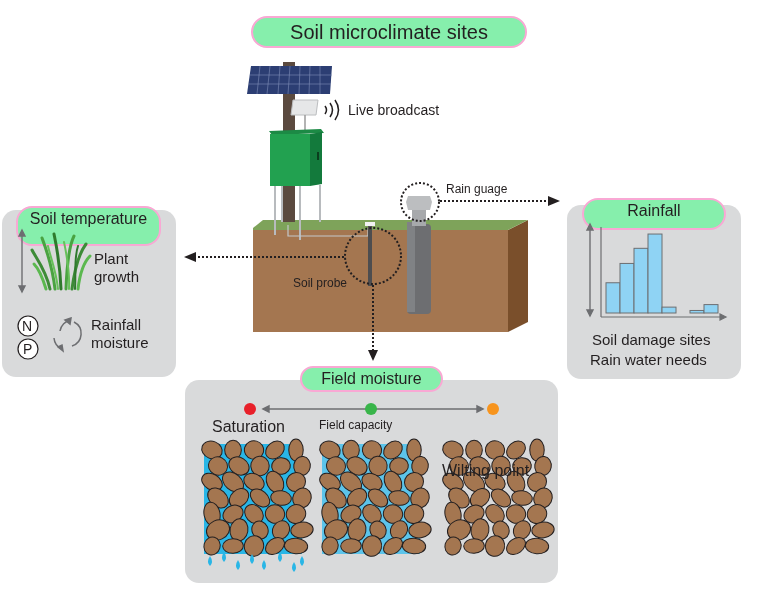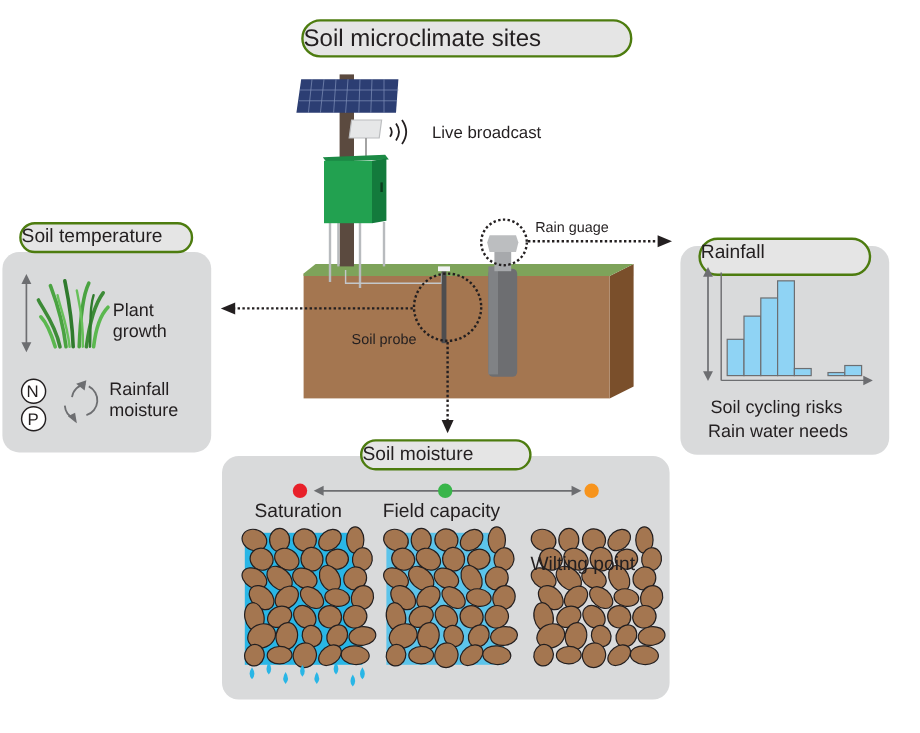--- a/index.html
+++ b/index.html
@@ -1,19 +1,19 @@
 <!DOCTYPE html>
 <html><head>
 <meta charset="utf-8">
 <style>
   html, body { margin: 0; padding: 0; background: #ffffff; }
   body { width: 767px; height: 611px; position: relative; overflow: hidden;
          font-family: "Liberation Sans", "DejaVu Sans", sans-serif; color: #231f20; }
-  .pill { position: absolute; background: #e5e5e5; border: 2px solid #4d7c0f; border-radius: 16px;
-          text-align: left; box-sizing: border-box; }
+  .pill { position: absolute; background: #86efac; border: 2px solid #f9a8d4; border-radius: 16px;
+          text-align: center; box-sizing: border-box; }
   .panel { position: absolute; background: #d9dadb; border-radius: 14px; }
   .txt { position: absolute; white-space: nowrap; }
   svg { position: absolute; left: 0; top: 0; }
 </style>
 </head>
 <body>
 
 <div class="pill" style="left:251px; top:16px; width:276px; height:32px; font-size:20px; line-height:28px;">
   <span>Soil microclimate sites</span>
 </div>
@@ -81,26 +81,26 @@
   <g stroke="#231f20" stroke-width="2" stroke-dasharray="2,2" fill="none">
     <line x1="440" y1="201" x2="548" y2="201"></line>
     <line x1="344" y1="257" x2="195" y2="257"></line>
     <line x1="373" y1="285" x2="373" y2="350"></line>
   </g>
   <polygon points="560,201 548,196 548,206" fill="#231f20"></polygon>
   <polygon points="184,257 196,252 196,262" fill="#231f20"></polygon>
   <polygon points="373,361 368,350 378,350" fill="#231f20"></polygon>
 </svg>
 
-<div class="txt" style="left:348px; top:102px; font-size:14px;margin-left:12px;">Live broadcast</div>
+<div class="txt" style="left:348px; top:102px; font-size:14px;">Live broadcast</div>
 <div class="txt" style="left:446px; top:182px; font-size:12px;">Rain guage</div>
 <div class="txt" style="left:293px; top:276px; font-size:12px;">Soil probe</div>
 
 <div class="panel" style="left:2px; top:210px; width:174px; height:167px;"></div>
-<div class="pill" style="left:16px; top:185px; width:145px; height:26px; font-size:16px; line-height:22px;">
+<div class="pill" style="left:16px; top:206px; width:145px; height:40px; font-size:16px; line-height:22px;">
   <span>Soil temperature</span>
 </div>
 <svg width="767" height="611" style="pointer-events:none">
   <g stroke="#6d6e71" stroke-width="1.4" fill="#6d6e71">
     <line x1="22" y1="234" x2="22" y2="288"></line>
     <polygon points="22,230 19,236 25,236"></polygon>
       <polygon points="22,292 19,286 25,286"></polygon>
   </g>
   <g stroke-linecap="round">
     <path d="M50,289 C46,270 36,258 32,250" stroke="#3d8b37" stroke-width="3" fill="none"></path>
@@ -153,26 +153,26 @@
   <g id="rain-bars">
       <rect x="606" y="282.76" width="14" height="30.24" fill="#8fd3f4" stroke="#6d6e71" stroke-width="1"></rect>
       <rect x="620" y="263.44" width="14" height="49.559999999999995" fill="#8fd3f4" stroke="#6d6e71" stroke-width="1"></rect>
       <rect x="634" y="248.32" width="14" height="64.68" fill="#8fd3f4" stroke="#6d6e71" stroke-width="1"></rect>
       <rect x="648" y="234.04000000000002" width="14" height="78.96" fill="#8fd3f4" stroke="#6d6e71" stroke-width="1"></rect>
       <rect x="662" y="307.12" width="14" height="5.880000000000001" fill="#8fd3f4" stroke="#6d6e71" stroke-width="1"></rect>
       <rect x="690" y="310.48" width="14" height="2.52" fill="#8fd3f4" stroke="#6d6e71" stroke-width="1"></rect>
       <rect x="704" y="304.6" width="14" height="8.4" fill="#8fd3f4" stroke="#6d6e71" stroke-width="1"></rect>
     </g>
 </svg>
-<div class="txt" style="left:592px; top:331px; font-size:15px;">Soil cycling risks</div>
+<div class="txt" style="left:592px; top:331px; font-size:15px;">Soil damage sites</div>
 <div class="txt" style="left:590px; top:351px; font-size:15px;">Rain water needs</div>
 
 <div class="panel" style="left:185px; top:380px; width:373px; height:203px;"></div>
 <div class="pill" style="left:300px; top:366px; width:143px; height:26px; font-size:16px; line-height:22px;">
-  <span>Soil moisture</span>
+  <span>Field moisture</span>
 </div>
 <svg width="767" height="611" id="moisture-svg" style="pointer-events:none">
   <g stroke="#6d6e71" stroke-width="1.4" fill="#6d6e71">
     <line x1="268" y1="409" x2="478" y2="409"></line>
     <polygon points="263,409 269,406 269,412"></polygon>
       <polygon points="483,409 477,406 477,412"></polygon>
   </g>
   <circle id="dot0" cx="250" cy="409" r="6" fill="#e8202a"></circle>
   <circle id="dot1" cx="371" cy="409" r="6" fill="#39b54a"></circle>
   <circle id="dot2" cx="493" cy="409" r="6" fill="#f7941d"></circle>
@@ -294,14 +294,14 @@
         <ellipse cx="543" cy="530" rx="11.211715534979424" ry="7.800154320987654" transform="rotate(172.15817901234567 543 530)" fill="#a47650" stroke="#231f20" stroke-width="1"></ellipse>
         <ellipse cx="453" cy="546" rx="9.021013374485596" ry="8.079359567901234" transform="rotate(105.43827160493828 453 546)" fill="#a47650" stroke="#231f20" stroke-width="1"></ellipse>
         <ellipse cx="474" cy="546" rx="10.323366769547325" ry="7.268287037037037" transform="rotate(178.3016975308642 474 546)" fill="#a47650" stroke="#231f20" stroke-width="1"></ellipse>
         <ellipse cx="495" cy="546" rx="10.36877572016461" ry="9.616936728395062" transform="rotate(105.74845679012346 495 546)" fill="#a47650" stroke="#231f20" stroke-width="1"></ellipse>
         <ellipse cx="516" cy="546" rx="10.407240226337448" ry="7.375308641975309" transform="rotate(142.77854938271605 516 546)" fill="#a47650" stroke="#231f20" stroke-width="1"></ellipse>
         <ellipse cx="537" cy="546" rx="11.688760288065843" ry="7.793402777777778" transform="rotate(4.3919753086419755 537 546)" fill="#a47650" stroke="#231f20" stroke-width="1"></ellipse>
       </g>
     </g>
 </svg>
 <div class="txt" style="left:212px; top:418px; font-size:16px;">Saturation</div>
-<div class="txt" style="left:319px; top:418px; font-size:16px;">Field capacity</div>
+<div class="txt" style="left:319px; top:418px; font-size:12px;">Field capacity</div>
 <div class="txt" style="left:442px; top:418px; font-size:16px;margin-top:44px;">Wilting point</div>
 
 </body></html>

